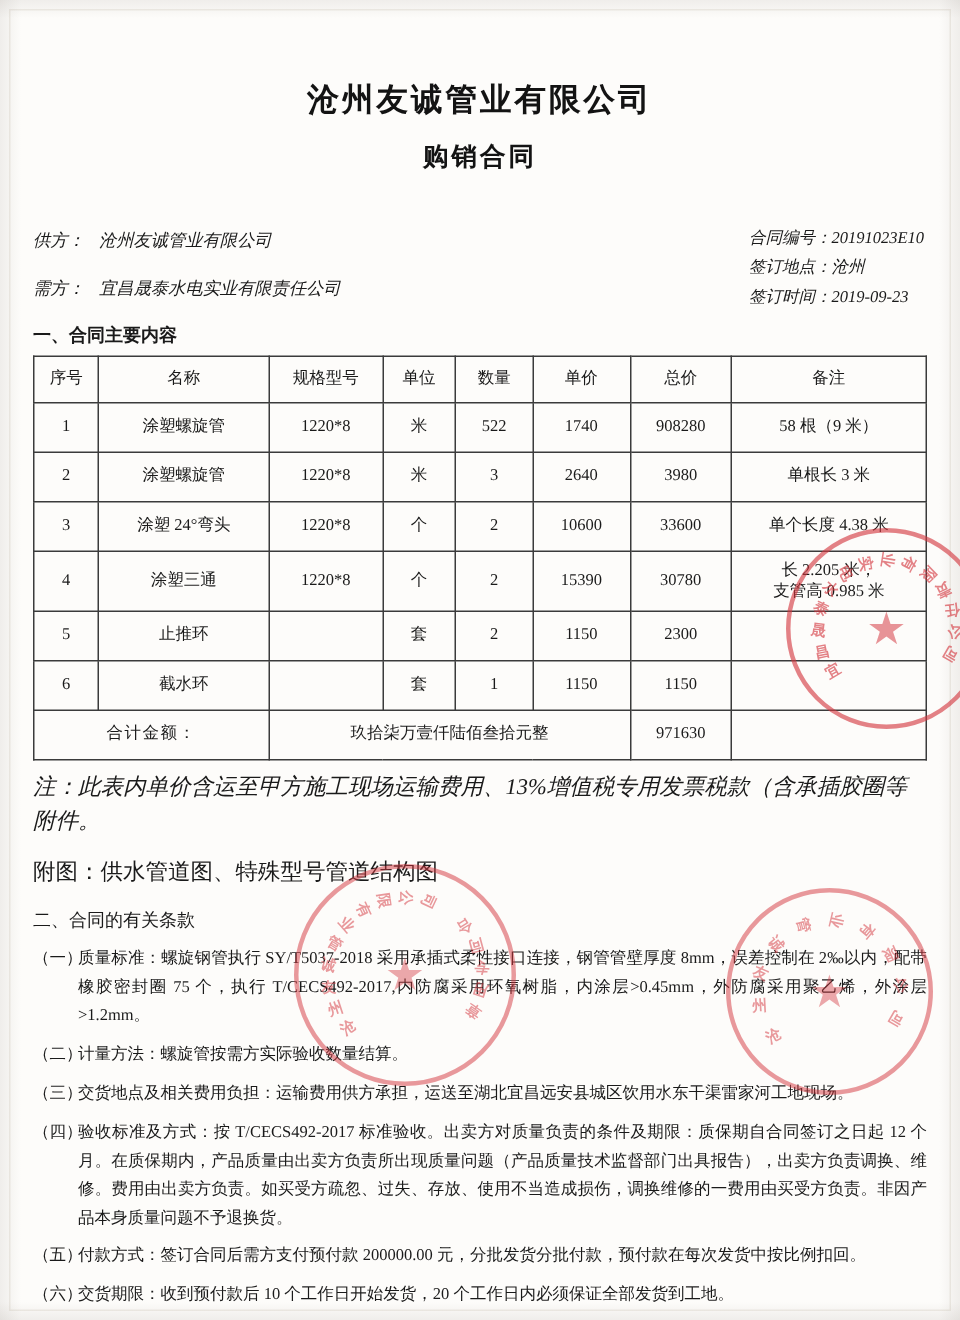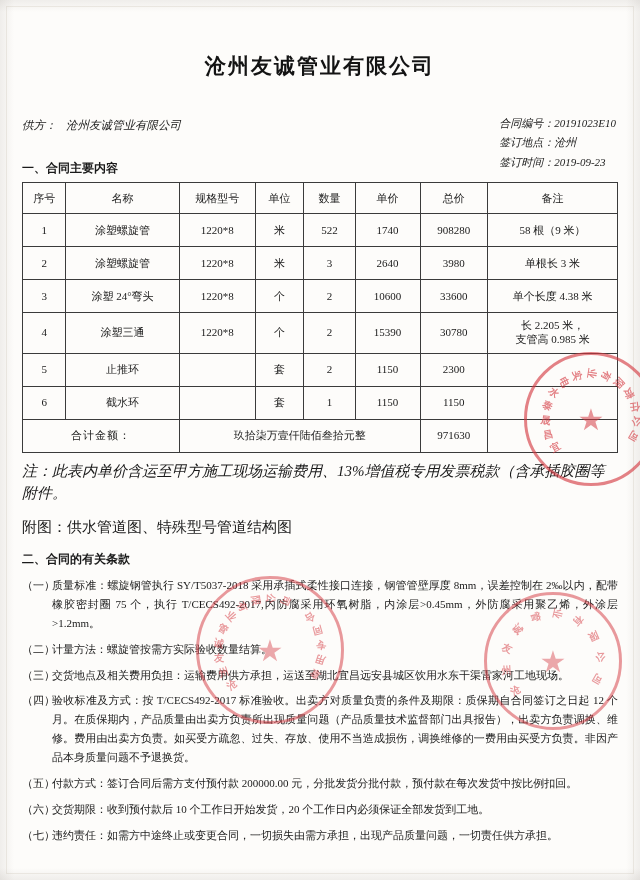--- a/index.html
+++ b/index.html
@@ -119,21 +119,21 @@
     margin-top: 7px;
     line-height: 1.5;
     font-style: italic;
   }
   .attach {
     font-size: 15px;
     margin-top: 13px;
   }
   .sec2 {
     font-size: 12px;
-    font-weight: 700;
+    font-weight: 400;
     margin-top: 14px;
   }
   .clauses {
     margin-top: 8px;
     font-size: 11px;
     line-height: 1.72;
   }
   .clause {
     display: flex;
     margin-bottom: 7px;
@@ -225,27 +225,32 @@
 
 <div class="page">
   <div class="edge-shadow-l"></div>
   <div class="edge-shadow-r"></div>
   <div class="edge-shadow-t"></div>
   <div class="edge-shadow-b"></div>
 
   <div class="inner">
 
     <div class="title-main">沧州友诚管业有限公司</div>
+    <div class="title-sub">购销合同</div>
 
     <div class="parties">
       <div class="party-row">
         <span class="party-label">供方：</span>
         <span class="party-value">沧州友诚管业有限公司</span>
       </div>
       <div style="height:14px"></div>
+      <div class="party-row">
+        <span class="party-label">需方：</span>
+        <span class="party-value">宜昌晟泰水电实业有限责任公司</span>
+      </div>
 
       <div class="meta">
         <div>
           <span>合同编号：</span><span>20191023E10</span>
         </div>
         <div>
           <span>签订地点：</span><span>沧州</span>
         </div>
         <div>
           <span>签订时间：</span><span>2019-09-23</span>

